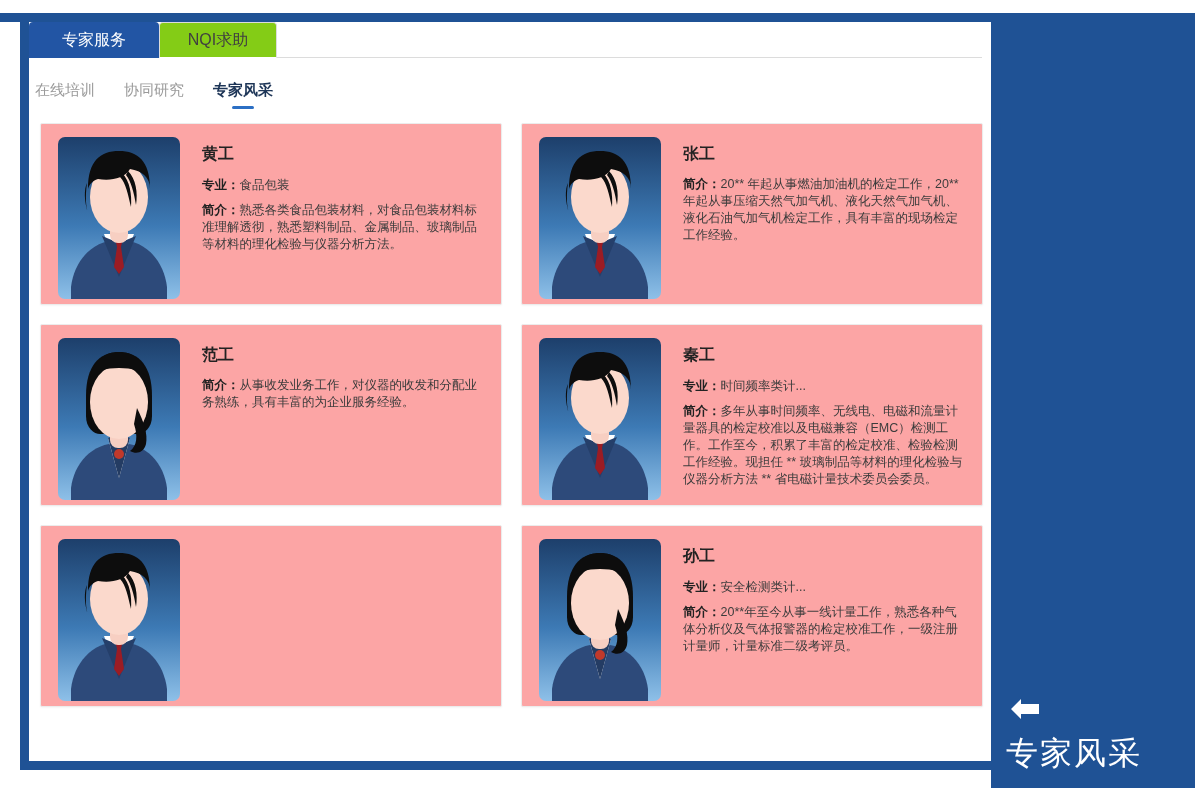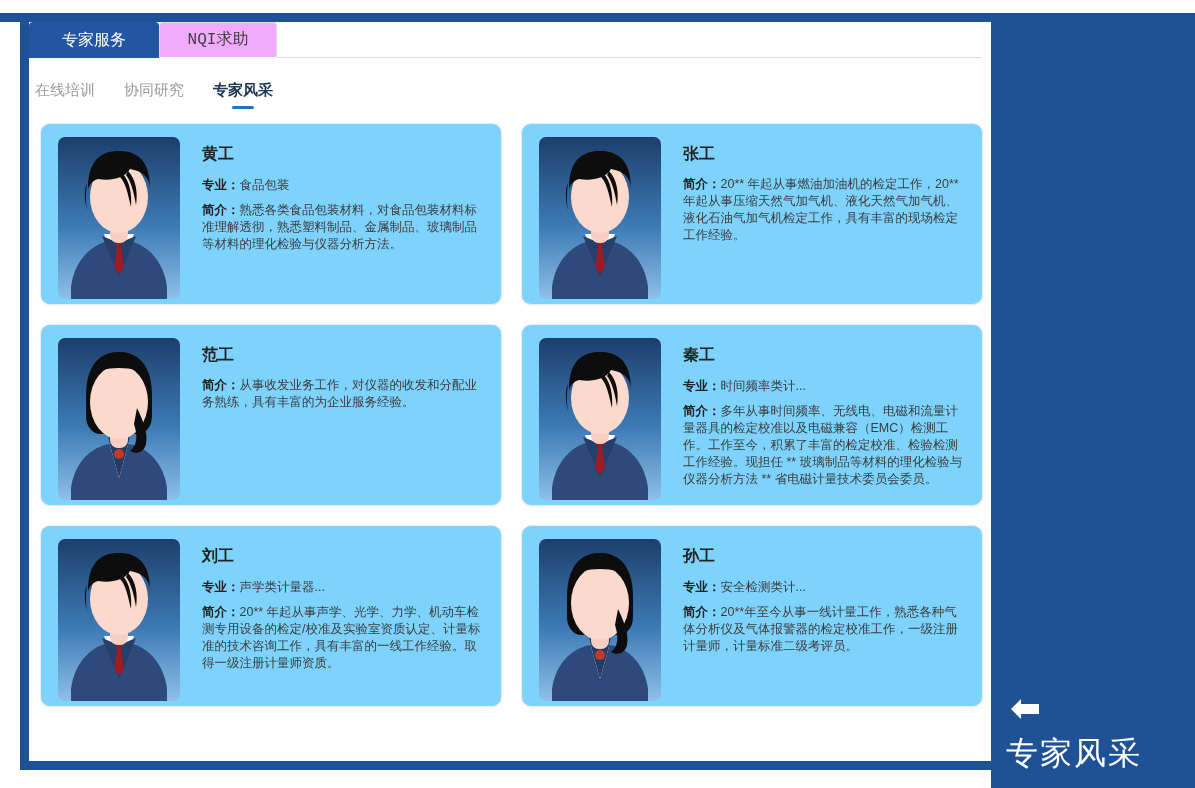--- a/index.html
+++ b/index.html
@@ -44,24 +44,23 @@
     content: ""; position: absolute; left: 0; right: 9px; bottom: 0;
     height: 1px; background: #dcdcdc;
   }
   .tab {
     position: relative; float: left; height: 36px; line-height: 36px;
     font-size: 16px; text-align: center; cursor: pointer;
     border-radius: 4px 4px 0 0; z-index: 2;
   }
   .tab.active { width: 130px; background: #2255a4; color: #ffffff; }
   .tab.inactive {
-    width: 118px; background: #f0abfc; color: #404040;
+    width: 118px; background: #84cc16; color: #404040;
     border: 1px solid #dcdcdc; border-bottom: 1px solid #ffffff;
     line-height: 34px;
-    font-family: Liberation Mono, monospace;
   }
 
   
   .subtabs { clear: both; padding: 23px 12px 0 6px; height: 46px; }
   .subtab {
     position: relative; float: left; font-size: 15px; margin-right: 29px;
     color: #9a9a9a; cursor: pointer; padding-bottom: 9px;
   }
   .subtab.active { color: #1d3557; font-weight: bold; }
   .subtab.active::after {
@@ -69,21 +68,21 @@
     bottom: 0; width: 22px; height: 3px; background: #2b6fc4; border-radius: 2px;
   }
 
   
   .grid {
     clear: both; padding: 14px 0 0 11px;
     display: flex; flex-wrap: wrap; gap: 19px 19px;
   }
   .card {
     width: 462px; height: 182px;
-    background: #7dd3fc; border: 1px solid #ececec; border-radius: 10px;
+    background: #fca5a5; border: 1px solid #ececec; border-radius: 2px;
     box-shadow: 0 1px 2px rgba(0,0,0,0.04);
     display: flex; padding: 13px 14px 13px 17px; cursor: pointer;
   }
   .avatar {
     width: 122px; height: 162px; border-radius: 7px; flex: 0 0 122px;
     overflow: hidden; margin-right: 22px;
   }
   .info { flex: 1 1 auto; min-width: 0; padding-top: 8px; }
   .name {
     font-size: 16px; font-weight: bold; color: #222222;
@@ -251,25 +250,20 @@
               <path d="M44 99 L61 140 L61 106 Z" fill="#253f6a"></path>
               <path d="M78 99 L61 140 L61 106 Z" fill="#253f6a"></path>
               <path d="M57 101 L65 101 L63 110 L66 130 L61 137 L56 130 L59 110 Z" fill="#9b1c24"></path>
               <rect x="52" y="84" width="18" height="22" rx="8" fill="#f7cfc2"></rect>
               <ellipse cx="61" cy="60" rx="29" ry="36" fill="#fbd9cc"></ellipse>
               <path d="M30 52 C30 24 42 14 61 14 C80 14 92 24 92 52 C92 40 84 34 72 32 C66 42 52 44 40 42 C34 44 31 48 30 52 Z" fill="#0d0d0d"></path>
               <path d="M29 46 C27 60 28 70 30 76 C26 64 26 52 29 46 Z" fill="#0d0d0d"></path>
               <path d="M70 34 C78 42 80 56 78 68 C76 56 73 44 68 38 Z" fill="#0d0d0d"></path>
               <path d="M64 36 C72 44 74 58 73 70 C70 58 68 46 62 40 Z" fill="#0d0d0d"></path>
             </svg></div>
-          <div class="info">
-            <div class="name">刘工</div>
-            <div class="row"><span class="lbl">专业：</span><span>声学类计量器...</span></div>
-            <div class="bio"><span class="lbl">简介：</span><span>20** 年起从事声学、光学、力学、机动车检测专用设备的检定/校准及实验室资质认定、计量标准的技术咨询工作，具有丰富的一线工作经验。取得一级注册计量师资质。</span></div>
-          </div>
         </div>
         <div class="card">
           <div class="avatar"><svg viewBox="0 0 122 162" width="122" height="162">
               <defs>
                 <linearGradient id="g_female" x1="0" y1="0" x2="0" y2="1">
                   <stop offset="0%" stop-color="#1d3f6b"></stop>
                   <stop offset="55%" stop-color="#3d7ab5"></stop>
                   <stop offset="100%" stop-color="#8ec0e8"></stop>
                 </linearGradient>
               </defs>

